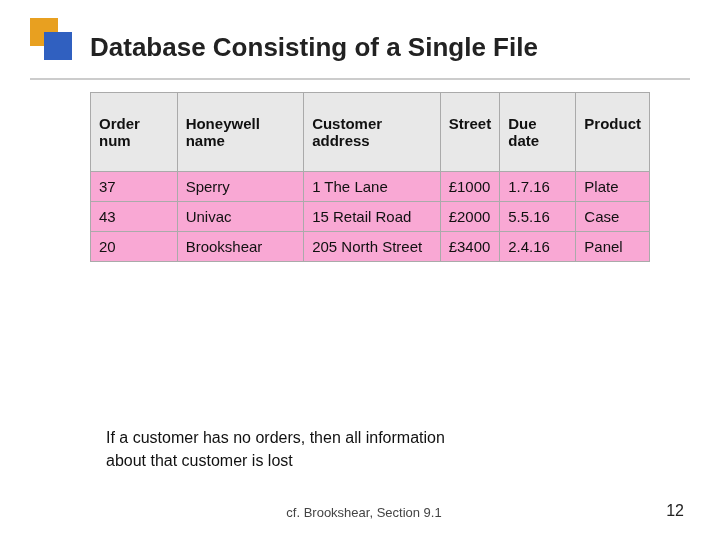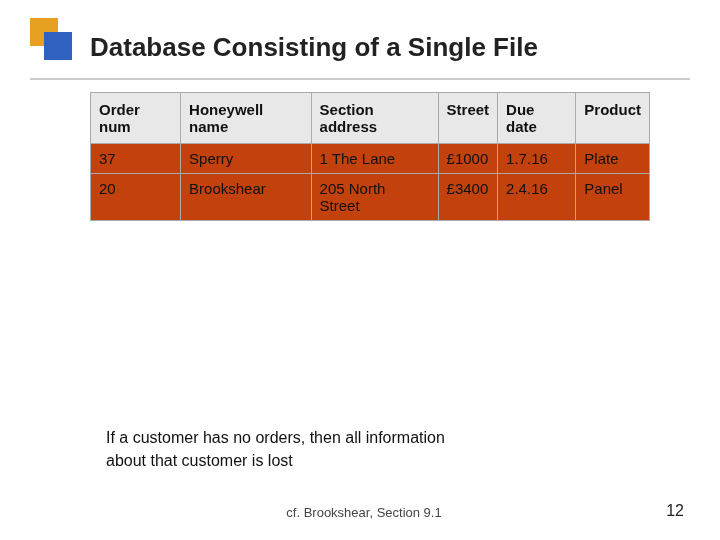--- a/index.html
+++ b/index.html
@@ -68,32 +68,32 @@
     table {
       width: 100%;
       border-collapse: collapse;
       font-size: 15px;
       color: #111111;
     }
 
     table th {
       background: #e8e8e8;
       border: 1px solid #aaaaaa;
-      padding: 8px 8px;
+      padding: 22px 8px;
       font-weight: bold;
       vertical-align: top;
       text-align: left;
     }
 
     table td {
       border: 1px solid #aaaaaa;
       padding: 6px 8px;
       vertical-align: top;
       text-align: left;
-      background: #c2410c;
+      background: #f9a8d4;
     }
 
     
     .footer-text {
       position: absolute;
       bottom: 68px;
       left: 106px;
       width: 560px;
       font-size: 16px;
       color: #111111;
@@ -136,34 +136,42 @@
 <div class="slide-title">Database Consisting of a Single File</div>
 
 <div class="title-rule"></div>
 
 <div class="table-wrapper">
   <table>
     <thead>
       <tr>
         <th>Order num</th>
         <th>Honeywell name</th>
-        <th>Section address</th>
+        <th>Customer address</th>
         <th>Street</th>
         <th>Due date</th>
         <th>Product</th>
       </tr>
     </thead>
     <tbody id="table-body">
     <tr>
           <td>37</td>
           <td>Sperry</td>
           <td>1 The Lane</td>
           <td>£1000</td>
           <td>1.7.16</td>
           <td>Plate</td>
+        </tr>
+        <tr>
+          <td>43</td>
+          <td>Univac</td>
+          <td>15 Retail Road</td>
+          <td>£2000</td>
+          <td>5.5.16</td>
+          <td>Case</td>
         </tr>
         <tr>
           <td>20</td>
           <td>Brookshear</td>
           <td>205 North Street</td>
           <td>£3400</td>
           <td>2.4.16</td>
           <td>Panel</td>
         </tr>
       </tbody>

